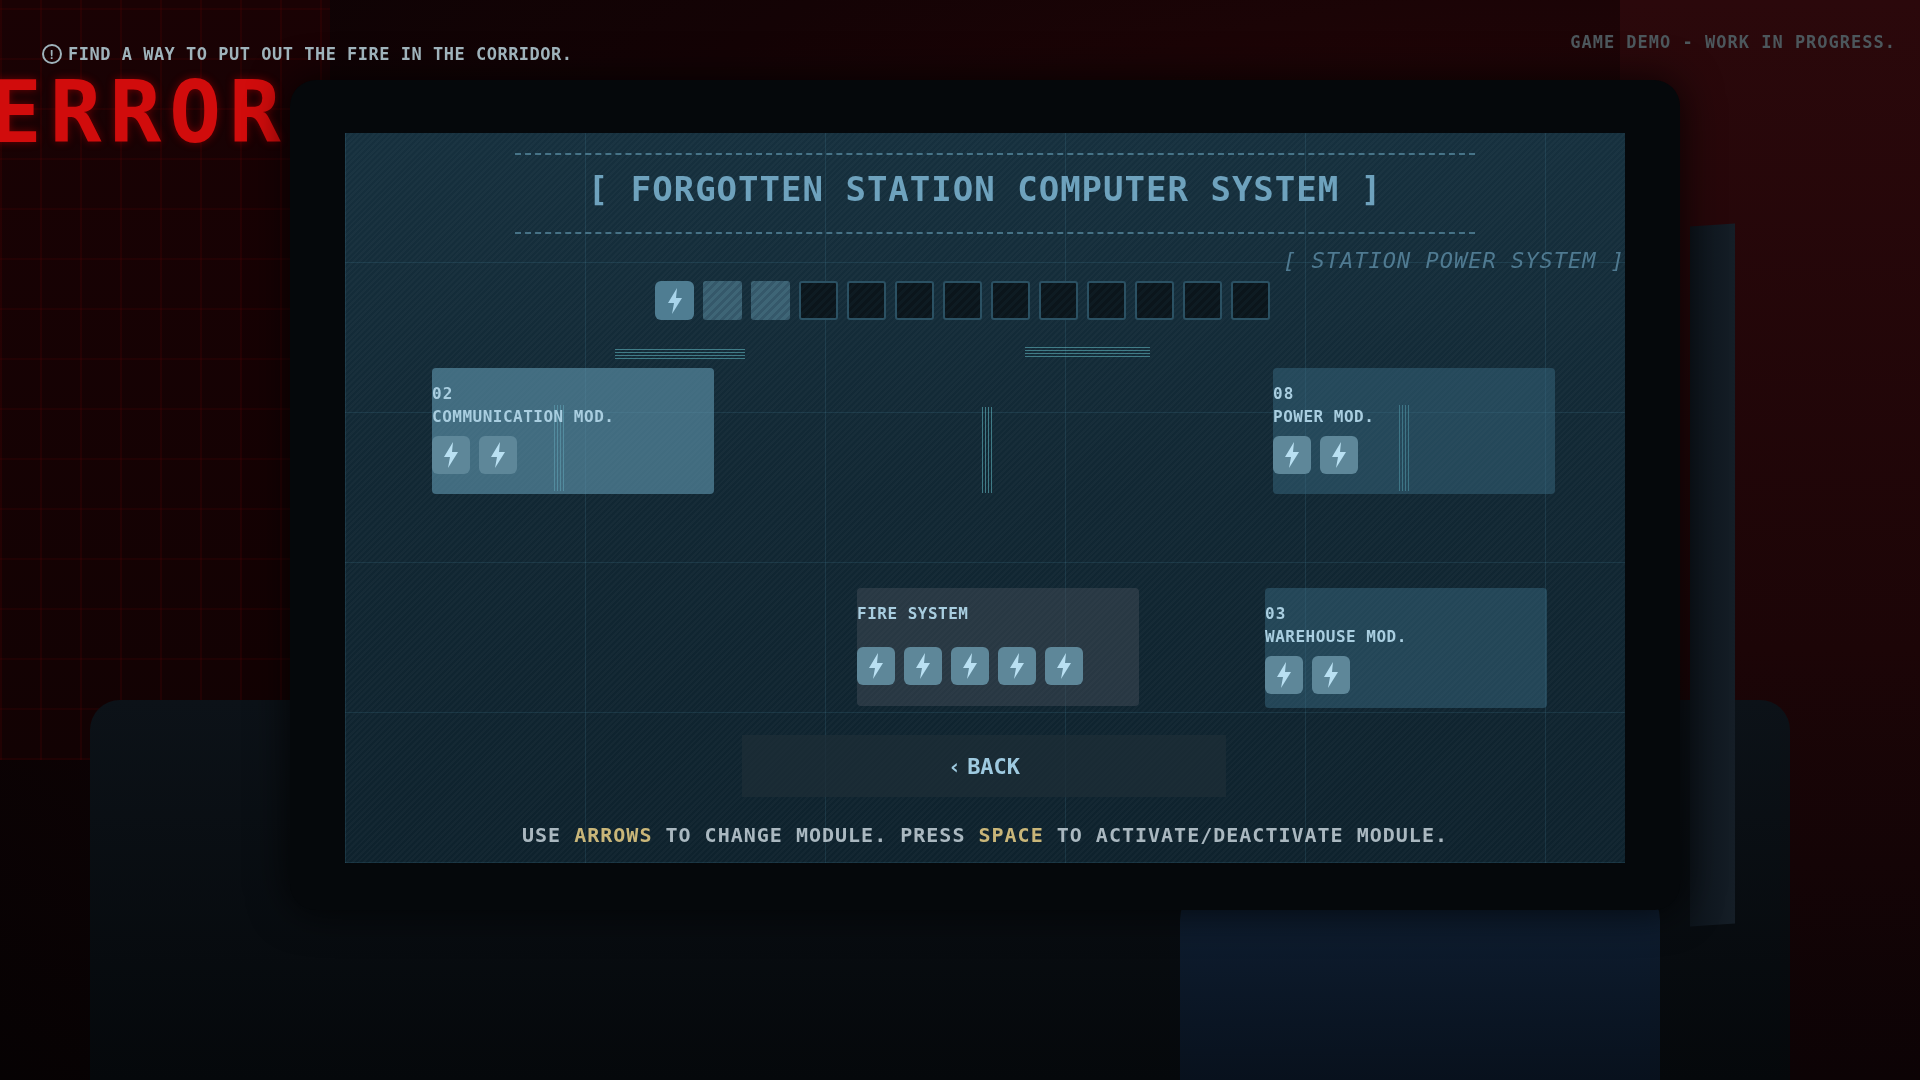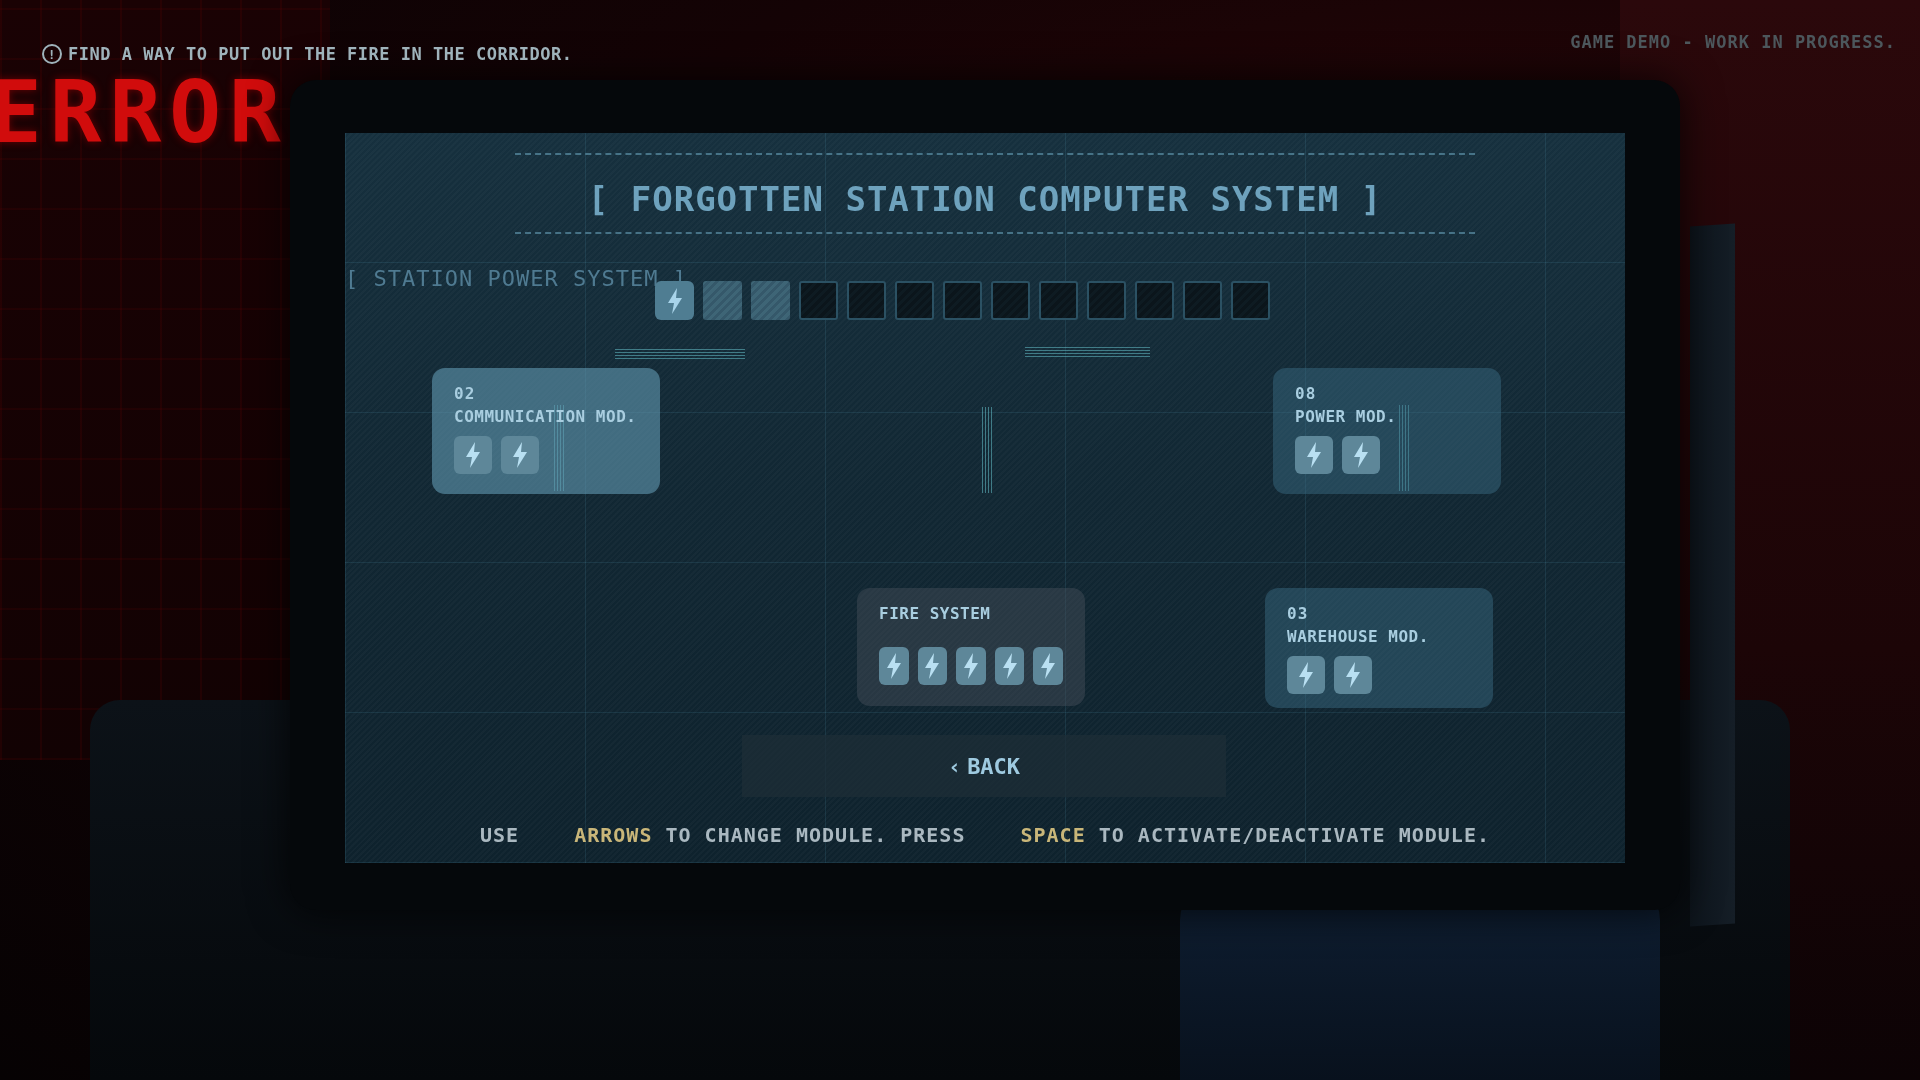--- a/index.html
+++ b/index.html
@@ -59,42 +59,42 @@
       repeating-linear-gradient(90deg, rgba(90,170,200,0.13) 0 1px, transparent 1px 240px),
       repeating-linear-gradient(0deg, rgba(90,170,200,0.13) 0 1px, transparent 1px 150px);
     pointer-events:none;
   }
   .dash-line {
     position:absolute; left:170px; width:960px; height:0;
     border-top:2px dashed rgba(110,170,195,0.55);
   }
   .title {
     position:absolute; left:0; width:1280px; top:36px; text-align:center;
-    font-weight:bold; font-size:34px; letter-spacing:1px; color:#6ea2bd;margin-top:10px;
+    font-weight:bold; font-size:34px; letter-spacing:1px; color:#6ea2bd;
   }
   .subtitle {
-    position:absolute; left:0; width:1280px; top:133px; text-align:left;
-    font-size:22px; color:#4f7a91; letter-spacing:1px;
+    position:absolute; left:0; width:1280px; top:115px; text-align:right;
+    font-size:22px; color:#4f7a91; letter-spacing:1px;font-style:italic;
   }
   .power-bar {
     position:absolute; left:310px; top:148px; display:flex; gap:9px;
   }
   .pcell {
     width:39px; height:39px; box-sizing:border-box; border-radius:3px;
   }
   .pcell.active { background:#4f7d92; display:flex; align-items:center; justify-content:center; border-radius:6px; }
   .pcell.used { background: repeating-linear-gradient(135deg,#3e6576 0 3px,#35586a 3px 6px); }
   .pcell.empty {
     border:2px solid #2b5163;
     background: repeating-linear-gradient(135deg,#0b151b 0 3px,#0e1b22 3px 6px);
   }
   
   .module {
-    position:absolute; width:228px; height:126px; box-sizing:border-box;
-    background: rgba(60,110,135,0.45); border-radius:13px; padding:16px 22px;
+    position:absolute; width:282px; height:126px; box-sizing:border-box;
+    background: rgba(60,110,135,0.45); border-radius:4px; padding:16px 0;
     cursor:pointer;
   }
   .module.selected { background: rgba(95,150,175,0.62); }
   .module.fire { background: rgba(70,80,90,0.45); }
   .mod-id { font-size:16px; font-weight:bold; color:#a9cee0; letter-spacing:1px; }
   .mod-name { font-size:16px; font-weight:bold; color:#a9cee0; margin-top:4px; letter-spacing:0.5px; }
   .mod-slots { display:flex; gap:9px; margin-top:10px; }
   .module.fire .mod-slots { margin-top:38px; gap:9px; }
   .slot {
     width:38px; height:38px; border-radius:6px; background:#5e8799;
@@ -112,21 +112,21 @@
   .back-button {
     position:absolute; left:397px; top:602px; width:484px; height:62px;
     background: rgba(30,45,55,0.75); border:none;
     display:flex; align-items:center; justify-content:center; gap:6px;
     color:#9ecae0; font-family:"DejaVu Sans Mono", monospace; font-weight:bold; font-size:22px; cursor:pointer;
   }
   .help-text {
     position:absolute; left:0; width:1280px; top:690px; text-align:center;
     font-size:20px; font-weight:bold; color:#aab8c0; letter-spacing:1px;
   }
-  .help-text .key { color:#c9b679;margin-left:42px; }
+  .help-text .key { color:#c9b679; }
   
   .hud-objective {
     position:absolute; left:42px; top:44px; display:flex; align-items:center; gap:6px;
     color:#9fb3bb; font-size:17px; font-weight:bold; letter-spacing:0.5px;
   }
   .info-icon {
     width:20px; height:20px; border:2px solid #9fb3bb; border-radius:50%;
     display:flex; align-items:center; justify-content:center; font-size:13px; box-sizing:border-box;
   }
   .hud-demo {

